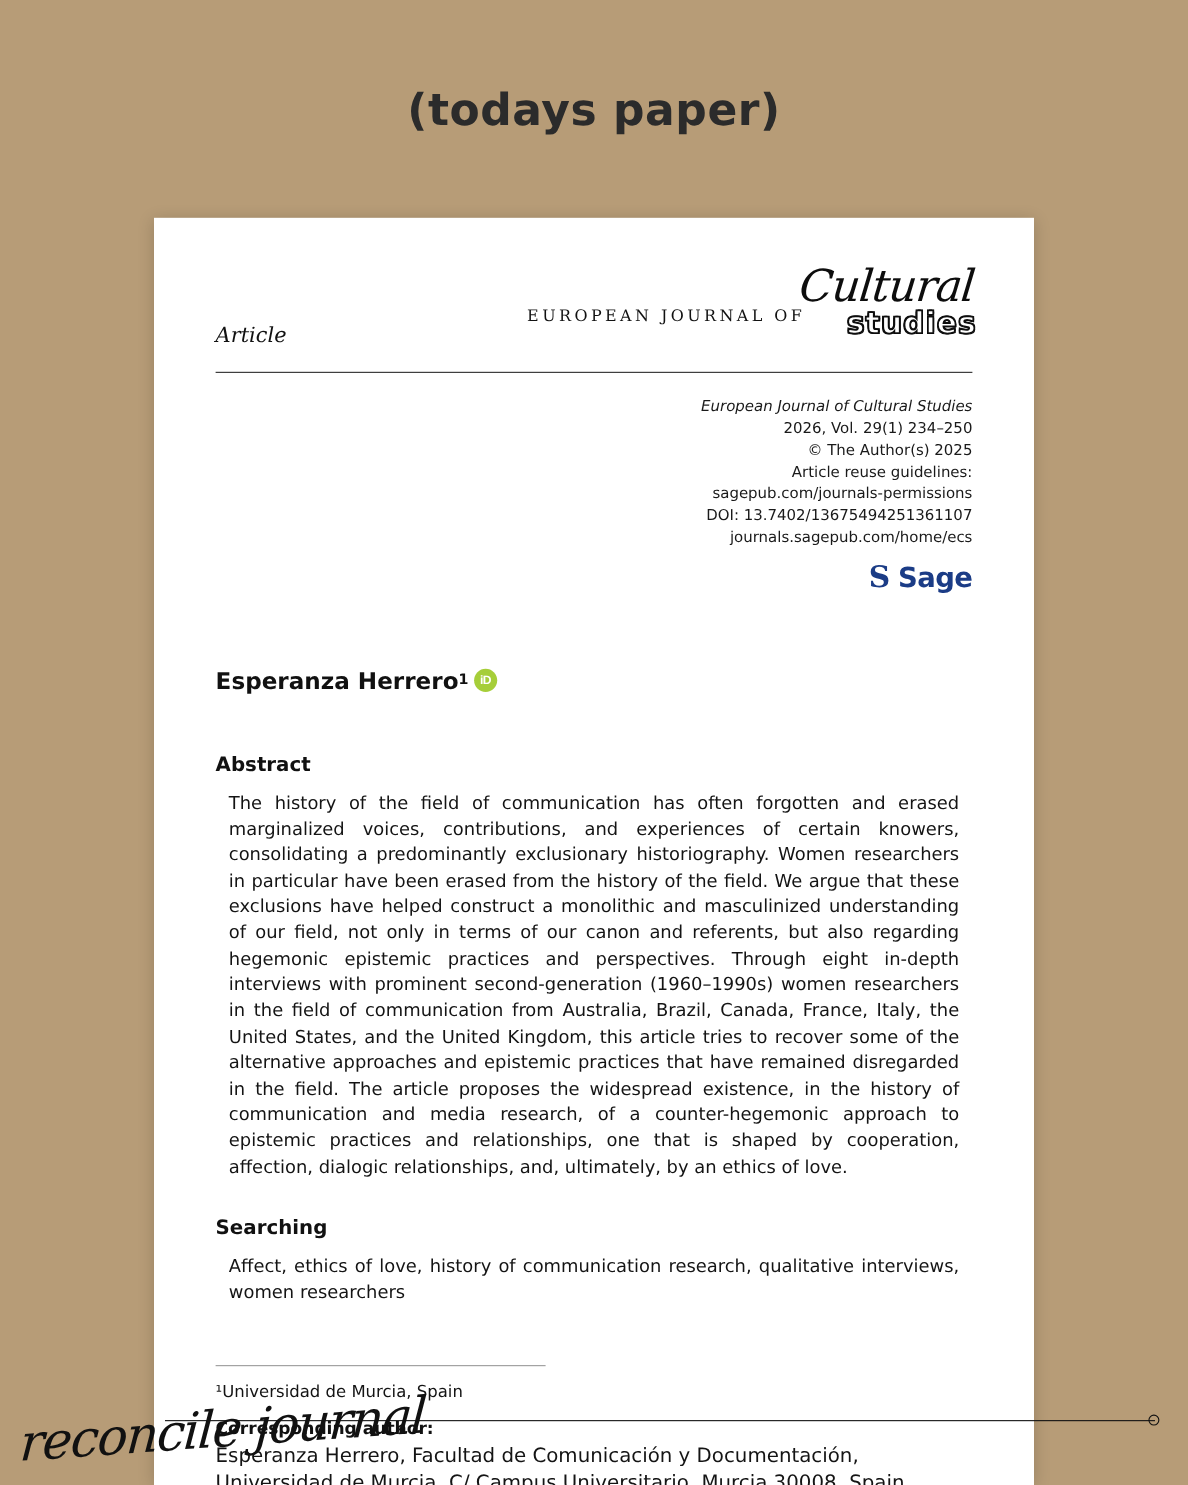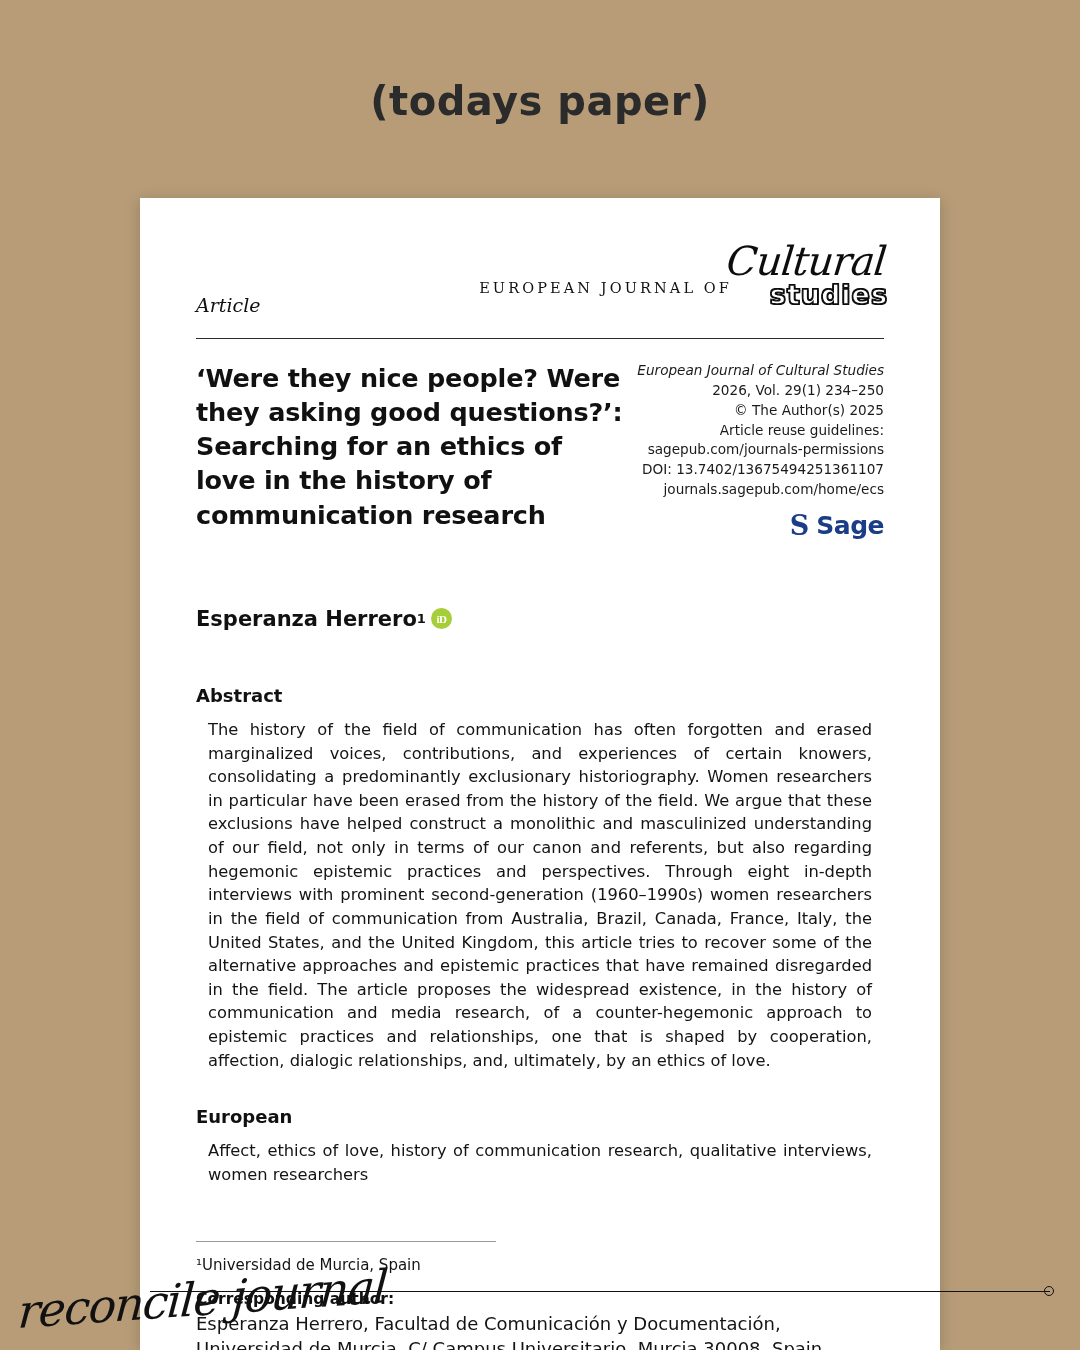--- a/index.html
+++ b/index.html
@@ -180,21 +180,21 @@
     display: inline-flex;
     align-items: center;
     justify-content: center;
     width: 21px;
     height: 21px;
     border-radius: 50%;
     background: #a6ce39;
     color: #ffffff;
     font-size: 11px;
     font-weight: bold;
-    font-family: Liberation Serif, serif;
+    font-family: Liberation Sans, sans-serif;
     margin-left: 5px;
     letter-spacing: -0.5px;
   }
 
   
   .section-head {
     font-family: "DejaVu Sans", sans-serif;
     font-weight: bold;
     font-size: 18px;
     color: #111;
@@ -285,23 +285,20 @@
       <div class="article-kicker">Article</div>
       <div class="journal-name">EUROPEAN JOURNAL OF</div>
       <div class="logo-mark">
         <div class="logo-cursive">Cultural</div>
         <div class="logo-block">studies</div>
       </div>
     </div>
     <div class="rule"></div>
 
     <div class="title-row">
-      <div class="title-col">
-        <h1 class="paper-title">‘Were they nice people? Were they asking good questions?’: Searching for an ethics of love in the history of communication research</h1>
-      </div>
       <div class="meta-col">
         <div class="meta-italic">European Journal of Cultural Studies</div>
         <div>2026, Vol. 29(1) 234–250</div>
         <div>© The Author(s) 2025</div>
         <div>Article reuse guidelines:</div>
         <div>sagepub.com/journals-permissions</div>
         <div>DOI: 13.7402/13675494251361107</div>
         <div>journals.sagepub.com/home/ecs</div>
         <div class="sage-logo">
           <span class="sage-s">S</span>
@@ -312,21 +309,21 @@
 
     <div class="author-line">
       <span>Esperanza Herrero</span>
         <span class="author-sup">1</span>
       <span class="orcid">iD</span>
     </div>
 
     <div class="section-head">Abstract</div>
     <p class="body-text">The history of the field of communication has often forgotten and erased marginalized voices, contributions, and experiences of certain knowers, consolidating a predominantly exclusionary historiography. Women researchers in particular have been erased from the history of the field. We argue that these exclusions have helped construct a monolithic and masculinized understanding of our field, not only in terms of our canon and referents, but also regarding hegemonic epistemic practices and perspectives. Through eight in-depth interviews with prominent second-generation (1960–1990s) women researchers in the field of communication from Australia, Brazil, Canada, France, Italy, the United States, and the United Kingdom, this article tries to recover some of the alternative approaches and epistemic practices that have remained disregarded in the field. The article proposes the widespread existence, in the history of communication and media research, of a counter-hegemonic approach to epistemic practices and relationships, one that is shaped by cooperation, affection, dialogic relationships, and, ultimately, by an ethics of love.</p>
 
-    <div class="section-head kw-head">European</div>
+    <div class="section-head kw-head">Searching</div>
     <p class="body-text">Affect, ethics of love, history of communication research, qualitative interviews, women researchers</p>
 
     <div class="foot-rule"></div>
     <p class="affil">¹Universidad de Murcia, Spain</p>
     <div class="corr-head">Corresponding author:</div>
     <p class="corr-text">Esperanza Herrero, Facultad de Comunicación y Documentación, Universidad de Murcia, C/ Campus Universitario, Murcia 30008, Spain.</p>
     <p class="corr-text">Email: esperanza.herrero@um.es</p>
 
   </div>
 </div>

